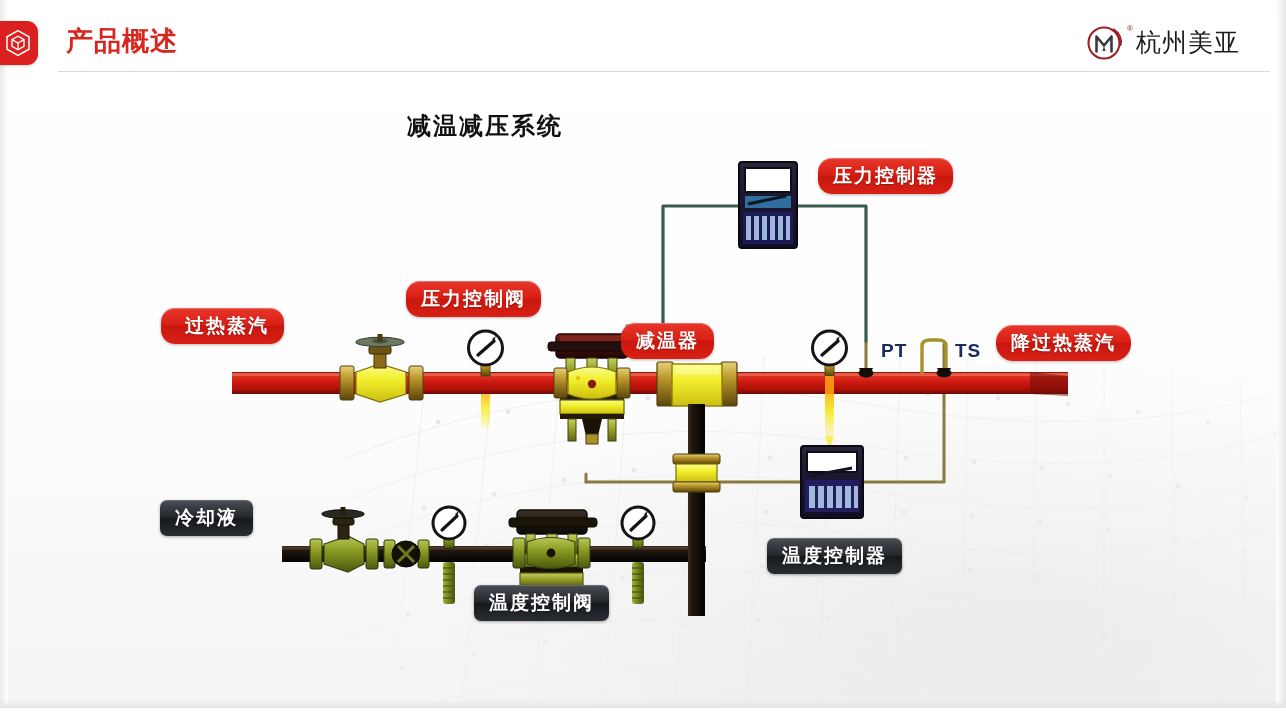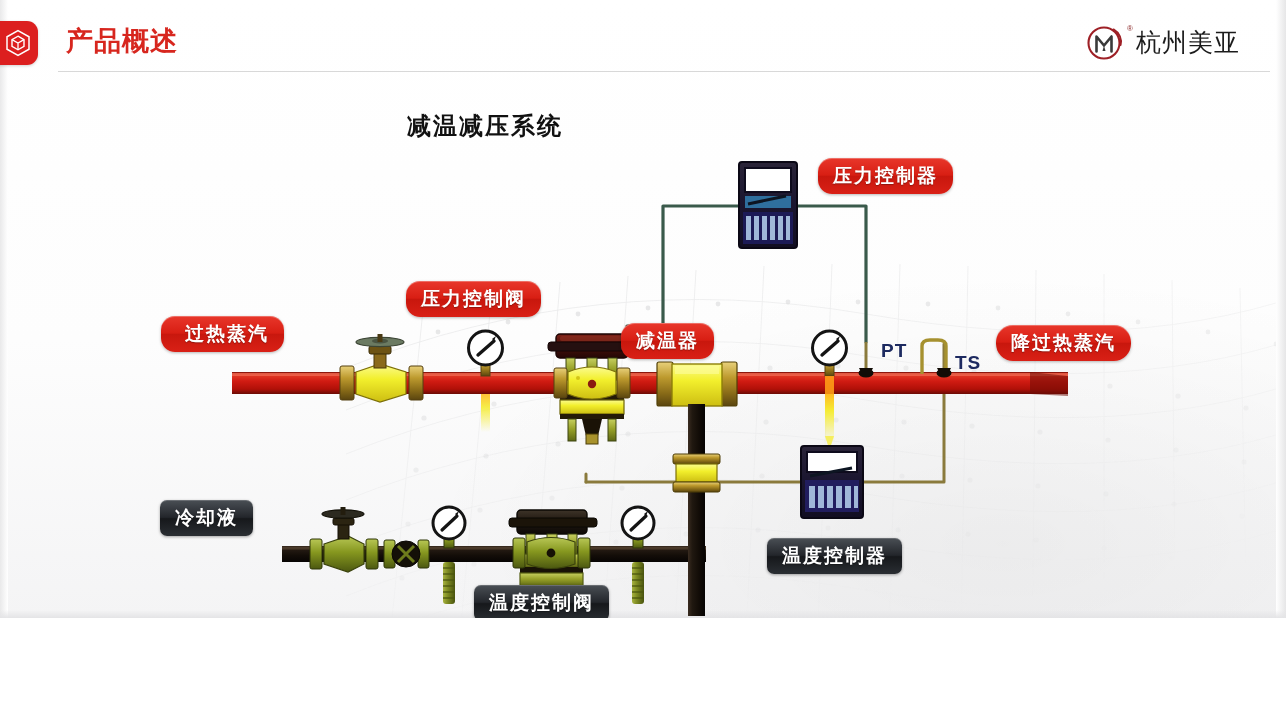--- a/index.html
+++ b/index.html
@@ -1,21 +1,21 @@
 <!DOCTYPE html>
 <html><head>
 <meta charset="utf-8">
 <style>
   html,body{margin:0;padding:0;}
   body{
     width:1286px;height:722px;overflow:hidden;
     background:#ffffff;
     font-family:"Liberation Sans","DejaVu Sans",sans-serif;
   }
-  #page{position:relative;width:1286px;height:618px;overflow:hidden;background:#5eead4;}
+  #page{position:relative;width:1286px;height:708px;overflow:hidden;background:#5eead4;}
 
   
   .bg-wrap{position:absolute;inset:0;overflow:hidden;pointer-events:none;}
   .bg-mesh{position:absolute;right:-40px;bottom:-60px;width:980px;height:560px;opacity:.55;}
   .bg-sheen{
     position:absolute;left:0;top:0;width:100%;height:100%;
     background:
       radial-gradient(900px 420px at 78% 88%, rgba(0,0,0,.045), rgba(0,0,0,0) 65%),
       linear-gradient(180deg,#ffffff 0%,#fdfdfd 55%,#f4f4f5 100%);
   }
@@ -483,21 +483,21 @@
           <path d="M632 516 h12"></path>
           <path d="M632 522 h12"></path>
       </g>
     </g>
 
     <g>
       <rect x="688" y="462" width="17" height="24" fill="url(#waterPipeV)"></rect>
     </g>
   </svg>
 
-  <div class="badge red" style="left:161px;top:316px;padding-left:24px;">
+  <div class="badge red" style="left:161px;top:308px;padding-left:24px;">
     <span>过热蒸汽</span>
   </div>
 
   <div class="badge red" style="left:406px;top:281px;">
     <span>压力控制阀</span>
   </div>
 
   <div class="badge red" style="left:818px;top:158px;">
     <span>压力控制器</span>
   </div>
@@ -516,15 +516,15 @@
 
   <div class="badge dark" style="left:474px;top:585px;">
     <span>温度控制阀</span>
   </div>
 
   <div class="badge dark" style="left:767px;top:538px;">
     <span>温度控制器</span>
   </div>
 
   <div class="tagtext" style="left:881px;top:340px;">PT</div>
-  <div class="tagtext" style="left:955px;top:340px;margin-top:12px;">TS</div>
+  <div class="tagtext" style="left:955px;top:340px;">TS</div>
 
 </div>
 
 </body></html>

